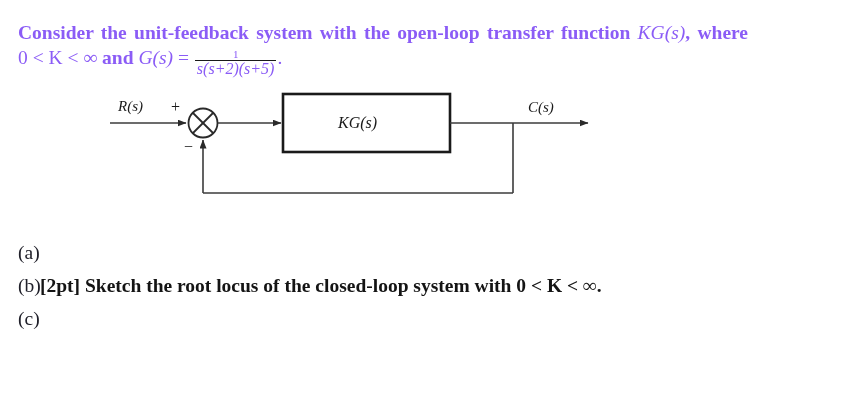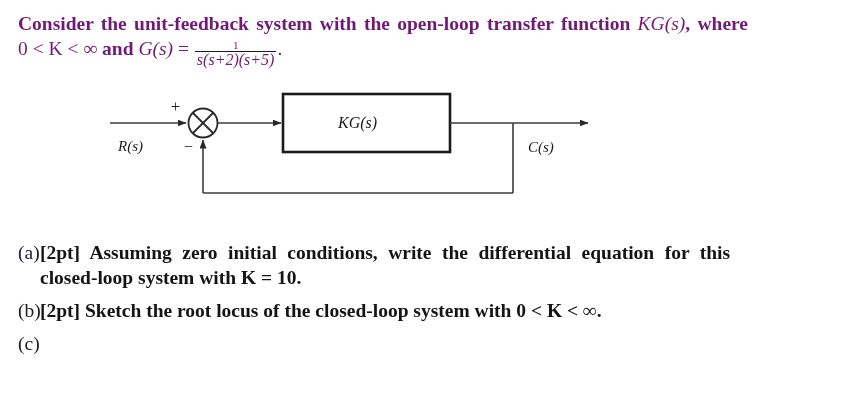--- a/index.html
+++ b/index.html
@@ -20,28 +20,28 @@
     position: absolute;
     left: 0; top: 0;
     width: 848px;
     height: 413px;
   }
 
   
   .stmt {
     position: absolute;
     left: 18px;
-    top: 11px;
+    top: 20px;
     width: 730px;
     font-size: 19.5px;
     line-height: 25px;
     font-weight: 700;
     text-align: justify;
     text-justify: inter-word;
-    color: #701a75;
+    color: #8b5cf6;
   }
   .mathi {
     font-style: italic;
     font-weight: 400;
     font-family: "Liberation Serif", "DejaVu Serif", serif;
   }
   .mathr {
     font-style: normal;
     font-weight: 400;
   }
@@ -84,21 +84,20 @@
     height: 120px;
   }
   .diagram svg { display: block; }
   .lbl {
     position: absolute;
     font-family: "Liberation Serif", "DejaVu Serif", serif;
     font-style: italic;
     font-size: 15px;
     color: #1a1a1a;
     white-space: nowrap;
-    margin-top: 40px;
   }
 
   .sign {
     position: absolute;
     font-family: "Liberation Serif", "DejaVu Serif", serif;
     font-size: 16px;
     color: #1a1a1a;
     line-height: 1;
   }
 
@@ -200,21 +199,20 @@
     <div class="sign" style="left:184px; top:51px;">−</div>
 
     <div class="blk-label" style="left:338px; top:26px;">KG(s)</div>
   </div>
 
   <div class="items">
 
     <div class="item item-a">
       <div class="item-row">
         <div class="item-marker">(a)</div>
-        <div class="item-body"><span class="pt">[2pt]</span><span> Assuming zero initial conditions, write the differential equation for this closed-loop system with K = 10.</span></div>
       </div>
     </div>
 
     <div class="item item-b">
       <div class="item-row">
         <div class="item-marker">(b)</div>
         <div class="item-body"><span class="pt">[2pt]</span><span> Sketch the root locus of the closed-loop system with 0 &lt; K &lt; ∞.</span></div>
       </div>
     </div>
 

